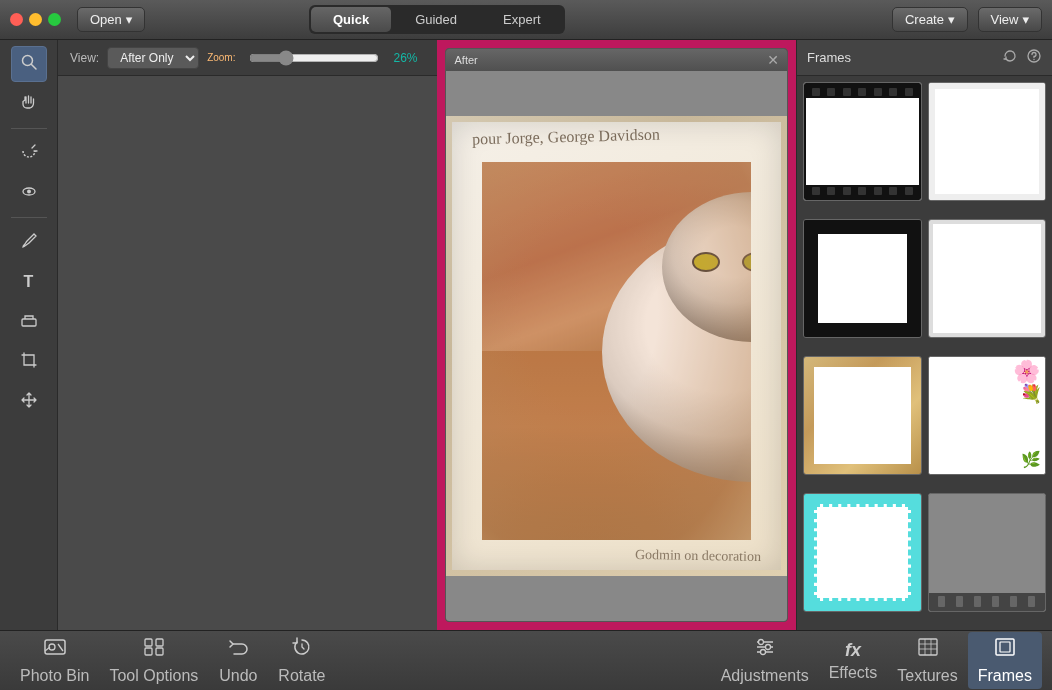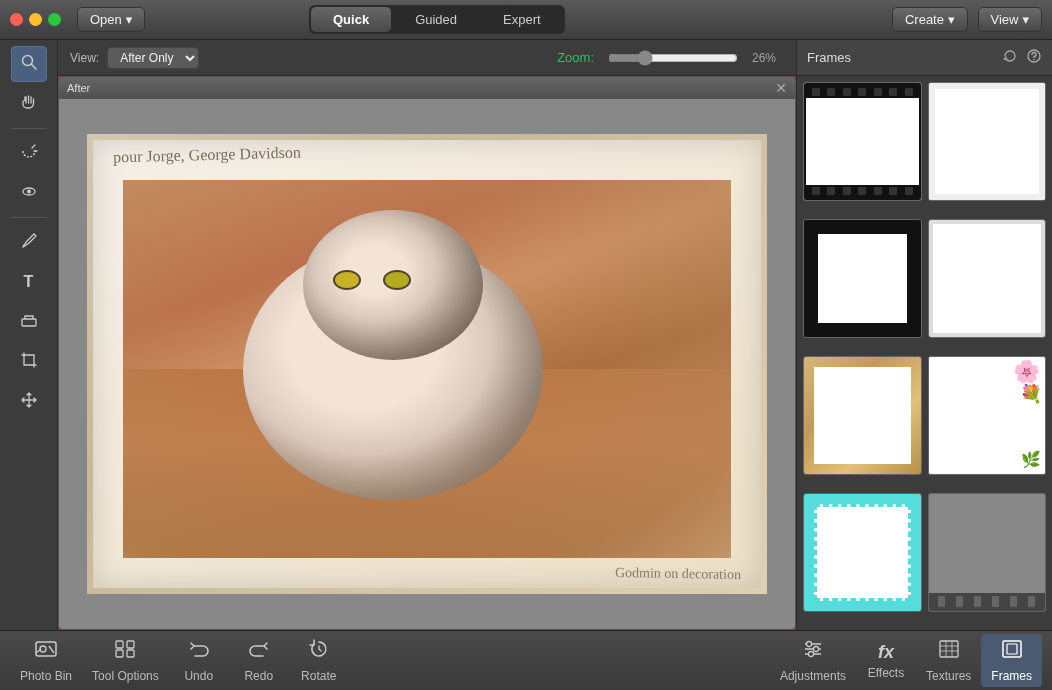--- a/index.html
+++ b/index.html
@@ -120,21 +120,21 @@
       color: #ccc;
       font-size: 16px;
     }
     .tool-btn.active { background: #4a6080; border-color: #5a7090; }
 
     
     .canvas-area {
       flex: 1;
       background: #4a4a4a;
       display: flex;
-      flex-direction: column;
+      flex-direction: row;
       overflow: hidden;
     }
 
     
     .canvas-topbar {
       height: 36px;
       background: #3c3c3c;
       display: flex;
       align-items: center;
       padding: 0 12px;
@@ -148,41 +148,42 @@
     .view-select {
       background: #5a5a5a;
       color: #eee;
       border: 1px solid #444;
       border-radius: 4px;
       padding: 2px 8px;
       font-size: 12px;
       cursor: pointer;
     }
     .zoom-label {
-      color: #22c55e;
-      font-size: 13px;
+      color: #fdba74;
+      font-size: 10px;
       margin-left: auto;
     }
     .zoom-slider {
       width: 130px;
       margin: 0 6px;
       accent-color: #888;
     }
     .zoom-value {
-      color: #a3a3a3;
+      color: #14b8a6;
       font-size: 12px;
       width: 32px;
     }
 
     
     .canvas-viewport {
       flex: 1;
       background: #be185d;
       overflow: hidden;
       position: relative;
+      padding: 8px;
     }
     .canvas-window {
       background: #3a3a3a;
       border: 1px solid #555;
       border-radius: 4px;
       overflow: hidden;
       height: 100%;
       position: relative;
     }
     .canvas-window-titlebar {
@@ -318,21 +319,21 @@
       cursor: pointer;
       border-radius: 4px;
       gap: 3px;
       min-width: 60px;
     }
     .bottom-tool-icon {
       font-size: 22px;
       color: #ccc;
     }
     .bottom-tool-label {
-      font-size: 12px;
+      font-size: 16px;
       color: #bbb;
     }
     .bottom-right-tools {
       margin-left: auto;
       display: flex;
       align-items: center;
     }
     .bottom-tool-active .bottom-tool-icon,
     .bottom-tool-active .bottom-tool-label {
       color: #fff;
@@ -624,29 +625,20 @@
   <div class="bottom-tool">
     <span class="bottom-tool-icon">
       <svg width="24" height="22" viewBox="0 0 24 22" fill="none">
         <path d="M7 8H16a5 5 0 0 1 0 10H8" stroke="#ccc" stroke-width="1.5" stroke-linecap="round"></path>
         <path d="M7 8L4 5M7 8L4 11" stroke="#ccc" stroke-width="1.5" stroke-linecap="round" stroke-linejoin="round"></path>
       </svg>
     </span>
     <span class="bottom-tool-label">Undo</span>
   </div>
 
-  <div class="bottom-tool">
-    <span class="bottom-tool-icon">
-      <svg width="24" height="22" viewBox="0 0 24 22" fill="none">
-        <path d="M17 8H8A5 5 0 0 0 8 18h8" stroke="#ccc" stroke-width="1.5" stroke-linecap="round"></path>
-        <path d="M17 8l3-3M17 8l3 3" stroke="#ccc" stroke-width="1.5" stroke-linecap="round" stroke-linejoin="round"></path>
-      </svg>
-    </span>
-    <span class="bottom-tool-label">Redo</span>
-  </div>
 
   <div class="bottom-tool">
     <span class="bottom-tool-icon">
       <svg width="24" height="22" viewBox="0 0 24 22" fill="none">
         <path d="M12 4a7 7 0 1 1-5 2" stroke="#ccc" stroke-width="1.5" stroke-linecap="round"></path>
         <path d="M7 2v5H3" stroke="#ccc" stroke-width="1.5" stroke-linecap="round" stroke-linejoin="round"></path>
         <path d="M12 8v3l2 2" stroke="#ccc" stroke-width="1.3" stroke-linecap="round"></path>
       </svg>
     </span>
     <span class="bottom-tool-label">Rotate</span>

